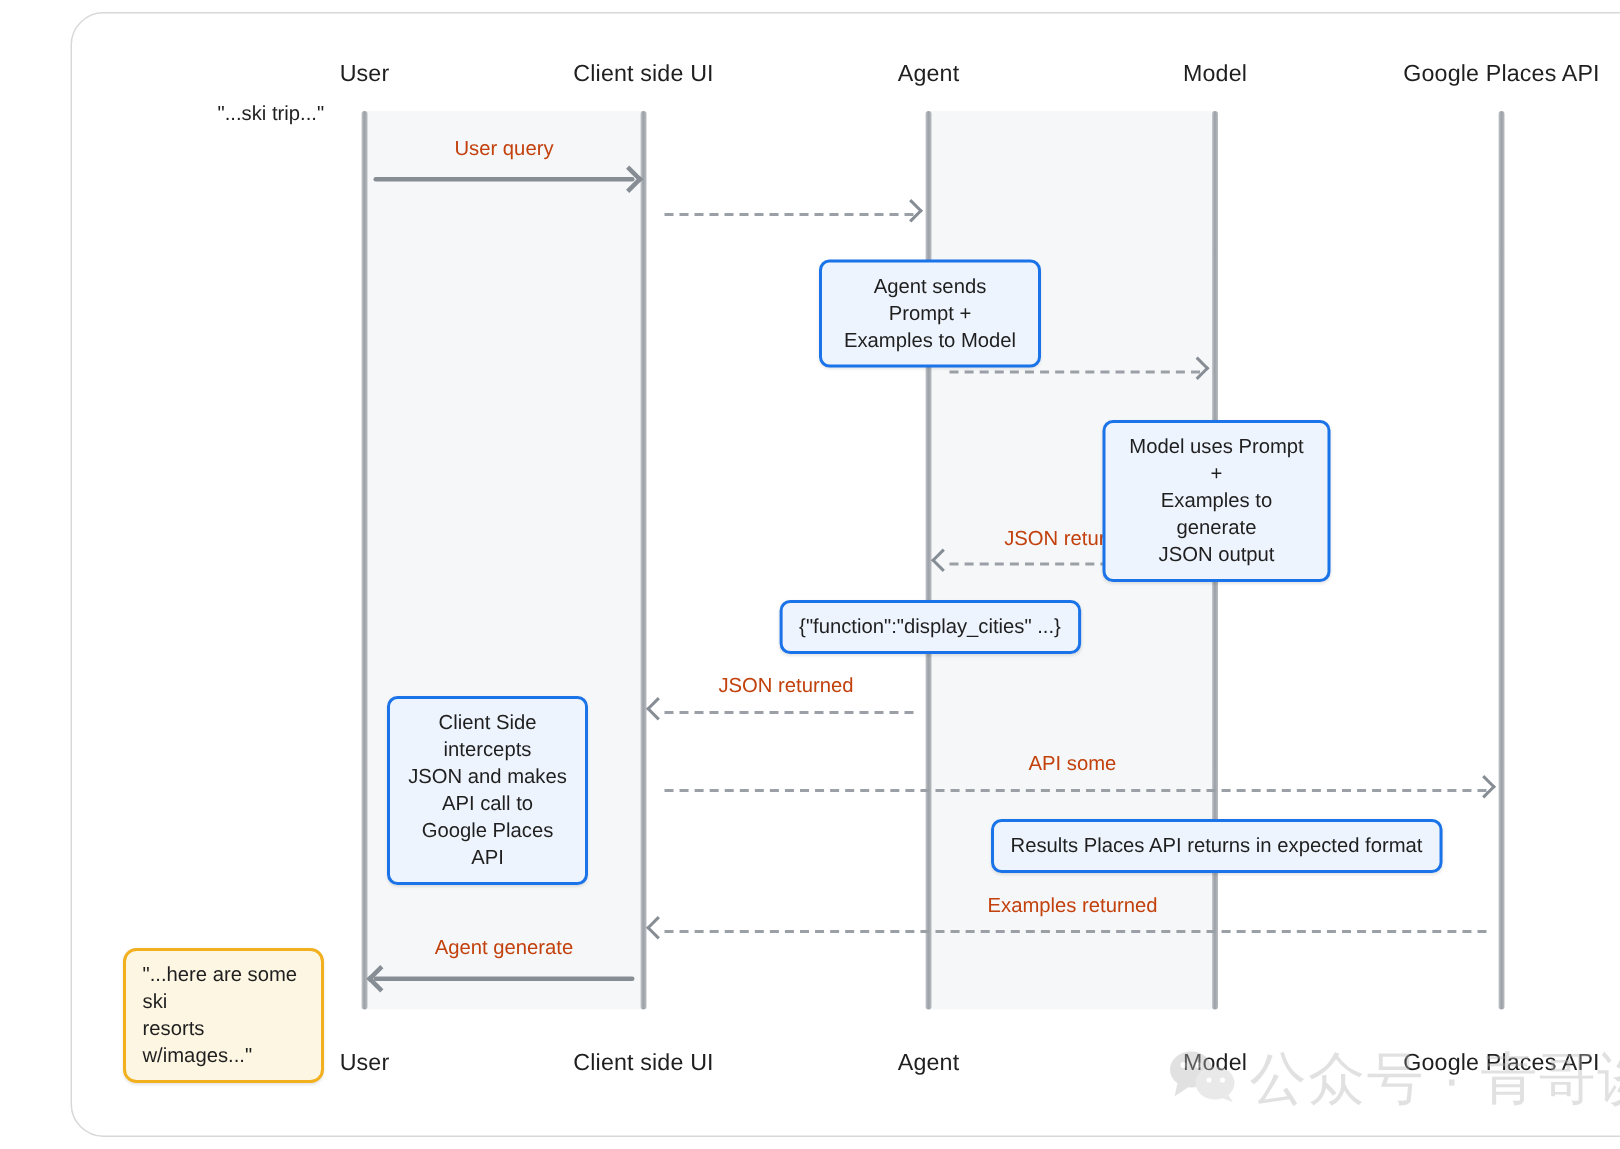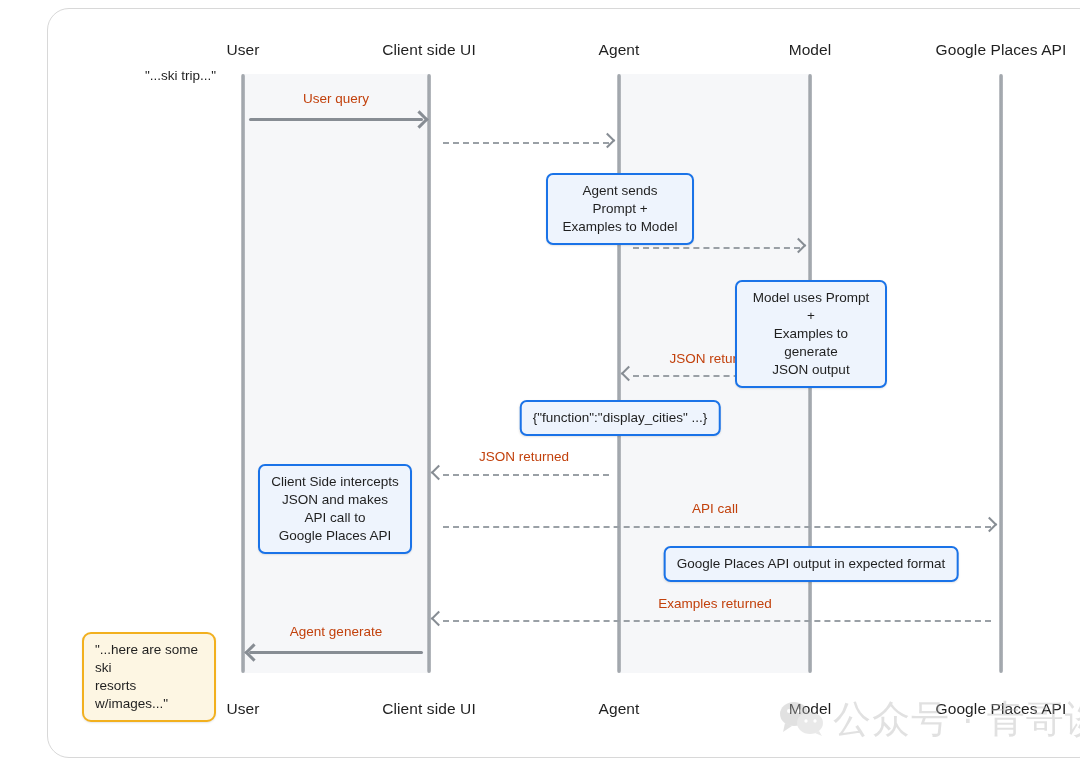--- a/index.html
+++ b/index.html
@@ -174,43 +174,43 @@
         <div class="msg-label" style="left: 681.5px; top: 351px;">JSON returned</div>
       </div>
       <div>
         <div class="dash-line" style="left: 410px; top: 474px; width: 166px;"></div>
         <div class="head left" style="top: 467px; left: 400px; border-top-width: 2.5px; border-right-width: 2.5px; width: 11px; height: 11px;"></div>
         <div class="msg-label" style="left: 491px; top: 449px;">JSON returned</div>
       </div>
       <div>
         <div class="dash-line" style="left: 410px; top: 526px; width: 548px;"></div>
         <div class="head right" style="top: 519px; left: 951px; border-top-width: 2.5px; border-right-width: 2.5px; width: 11px; height: 11px;"></div>
-        <div class="msg-label" style="left: 682px; top: 501px;">API call</div>
+        <div class="msg-label" style="left: 682px; top: 501px;">API some</div>
       </div>
       <div>
         <div class="dash-line" style="left: 410px; top: 620px; width: 548px;"></div>
         <div class="head left" style="top: 613px; left: 400px; border-top-width: 2.5px; border-right-width: 2.5px; width: 11px; height: 11px;"></div>
         <div class="msg-label" style="left: 682px; top: 596px;">Examples returned</div>
       </div>
       <div>
         <div class="solid-arrow" style="left: 216px; top: 651px; width: 174px;"></div>
         <div class="head left" style="top: 646px; left: 214px;"></div>
         <div class="msg-label" style="left: 303px; top: 624px;">Agent generate</div>
       </div>
       <div class="note" style="left: 778px; top: 280px; width: 152px;">Model uses Prompt +
 Examples to generate
 JSON output</div>
       <div class="note" style="left: 587px; top: 173px; width: 148px;">Agent sends Prompt +
 Examples to Model</div>
       <div class="note mono-ish" style="left: 587px; top: 400px;">{"function":"display_cities" ...}</div>
-      <div class="note" style="left: 302px; top: 464px; width: 154px;">Client Side intercepts
+      <div class="note" style="left: 292px; top: 464px; width: 134px;">Client Side intercepts
 JSON and makes
 API call to
 Google Places API</div>
-      <div class="note mono-ish" style="left: 778px; top: 546px;">Google Places API output in expected format</div>
+      <div class="note mono-ish" style="left: 778px; top: 546px;">Results Places API returns in expected format</div>
       <div class="note yellow" style="left: 116px; top: 632px; width: 134px;">"...here are some ski
 resorts w/images..."</div>
     </div>
 
   <div id="watermark">
     <span class="wm-logo">
       <svg width="46" height="36" viewBox="0 0 46 36">
         <ellipse cx="15" cy="14" rx="14" ry="12" fill="#b6b6b6"></ellipse>
         <path d="M6 23 L4 32 L13 26 Z" fill="#b6b6b6"></path>
         <circle cx="10" cy="11" r="2" fill="#ffffff"></circle>

